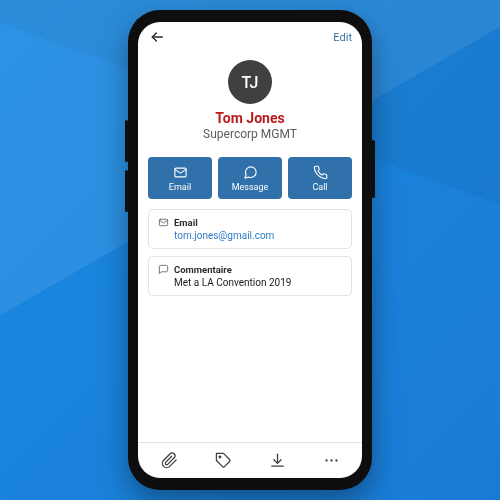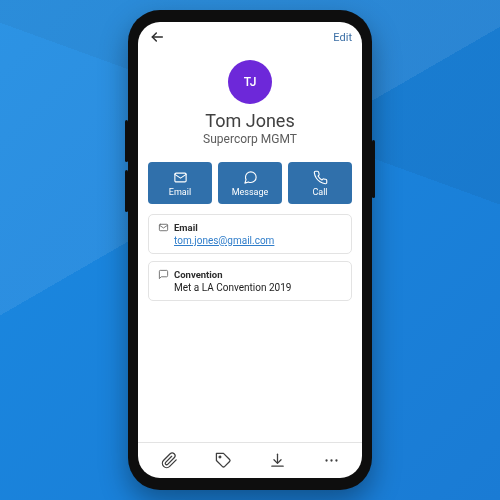--- a/index.html
+++ b/index.html
@@ -62,26 +62,26 @@
   }
   .back-btn { width: 18px; height: 18px; display: flex; align-items: center; justify-content: center; cursor: pointer; }
   .edit-link { color: #3a6ea5; font-size: 11px; cursor: pointer; }
 
   .content { flex: 1; padding: 6px 10px 0; overflow: hidden; }
 
   
   .profile-head { text-align: center; padding-top: 2px; padding-bottom: 8px; }
   .avatar {
     width: 44px; height: 44px; border-radius: 50%;
-    background: #6d28d9; color: #fff;
+    background: #404040; color: #fff;
     display: flex; align-items: center; justify-content: center;
     margin: 0 auto 6px;
-    font-size: 12px; font-weight: 500;
-  }
-  .name { font-size: 18px; font-weight: 400; color: #404040; }
+    font-size: 16px; font-weight: 500;
+  }
+  .name { font-size: 14px; font-weight: 700; color: #b91c1c; }
   .company { font-size: 12px; color: #5c5c5c; margin-top: 1px; }
 
   
   .actions { display: flex; gap: 6px; margin: 8px 0 10px; }
   .act-btn {
     flex: 1; background: #3070ab; color: #fff;
     border-radius: 4px; height: 42px;
     display: flex; flex-direction: column; align-items: center; justify-content: center;
     cursor: pointer; gap: 2px;
   }
@@ -91,21 +91,21 @@
   
   .card {
     border: 1px solid #e3e3e3; border-radius: 5px;
     padding: 6px 8px 7px; margin-bottom: 7px;
     position: relative;
   }
   .card-label-row { display: flex; align-items: center; gap: 5px; }
   .card-label-row .ic { width: 12px; height: 12px; display: flex; align-items: center; justify-content: center; color: #6b6b6b; }
   .card-label { font-size: 9.5px; font-weight: 700; color: #2d2d2d; }
   .card-value { font-size: 10px; margin-top: 2px; margin-left: 17px; }
-  .link-val { color: #2f7dca; text-decoration: underline; }
+  .link-val { color: #2f7dca; }
   .black-val { color: #1c1c1c; }
   .card-right-icon {
     position: absolute; right: 8px; top: 50%; transform: translateY(-50%);
     width: 18px; height: 18px; display: flex; align-items: center; justify-content: center;
     color: #6b6b6b; cursor: pointer;
   }
 
   
   .bottomnav {
     height: 36px;
@@ -187,21 +187,21 @@
       </div>
 
 
       <div class="card">
         <div class="card-label-row">
           <div class="ic">
             <svg width="11" height="11" viewBox="0 0 24 24" fill="none" stroke="#6b6b6b" stroke-width="2" stroke-linecap="round" stroke-linejoin="round">
                 <path d="M21 15a2 2 0 0 1-2 2H7l-4 4V5a2 2 0 0 1 2-2h14a2 2 0 0 1 2 2z"></path>
               </svg>
           </div>
-          <div class="card-label">Convention</div>
+          <div class="card-label">Commentaire</div>
         </div>
         <div class="card-value black-val">Met a LA Convention 2019</div>
       </div>
 
     </div>
 
     <div class="bottomnav">
       <div class="bn-item">
         <svg width="17" height="17" viewBox="0 0 24 24" fill="none" stroke="#3f3f3f" stroke-width="1.8" stroke-linecap="round" stroke-linejoin="round">
             <path d="M21.44 11.05 12.25 20.24a6 6 0 0 1-8.49-8.49l9.19-9.19a4 4 0 0 1 5.66 5.66L9.41 17.41a2 2 0 0 1-2.83-2.83l8.49-8.48"></path>

